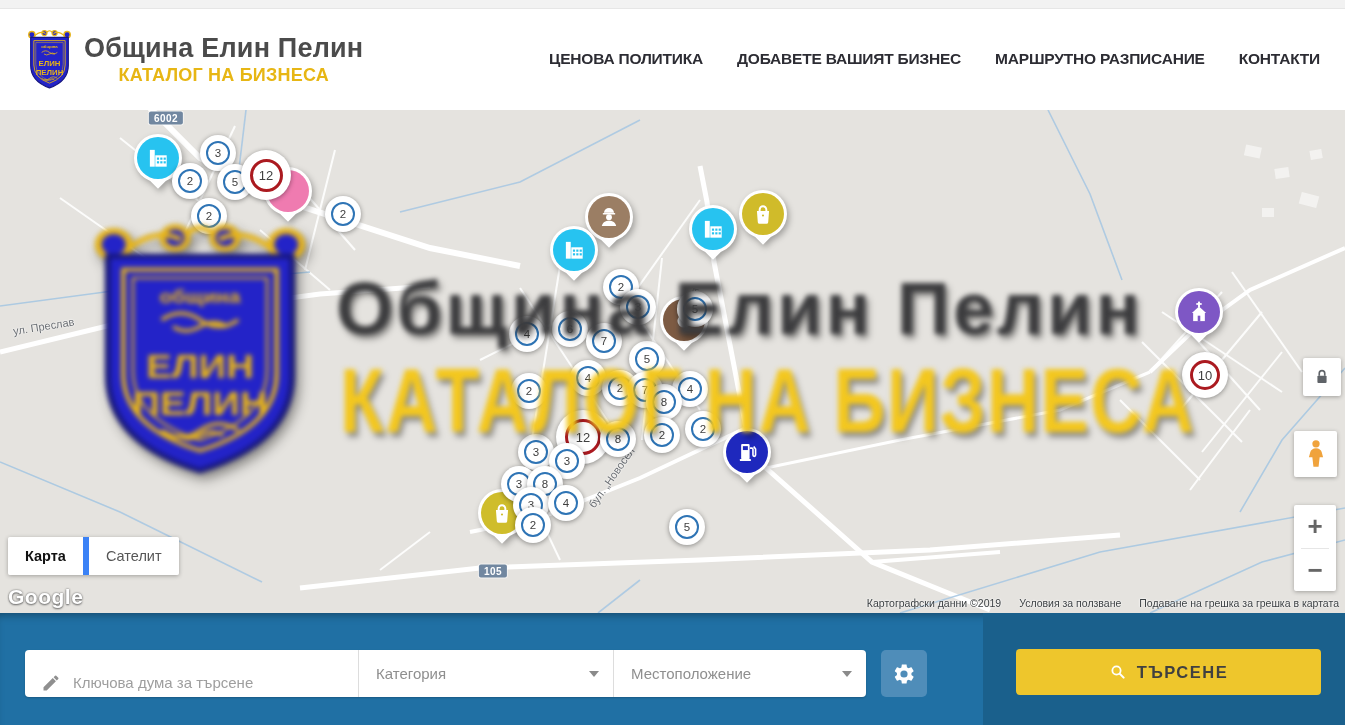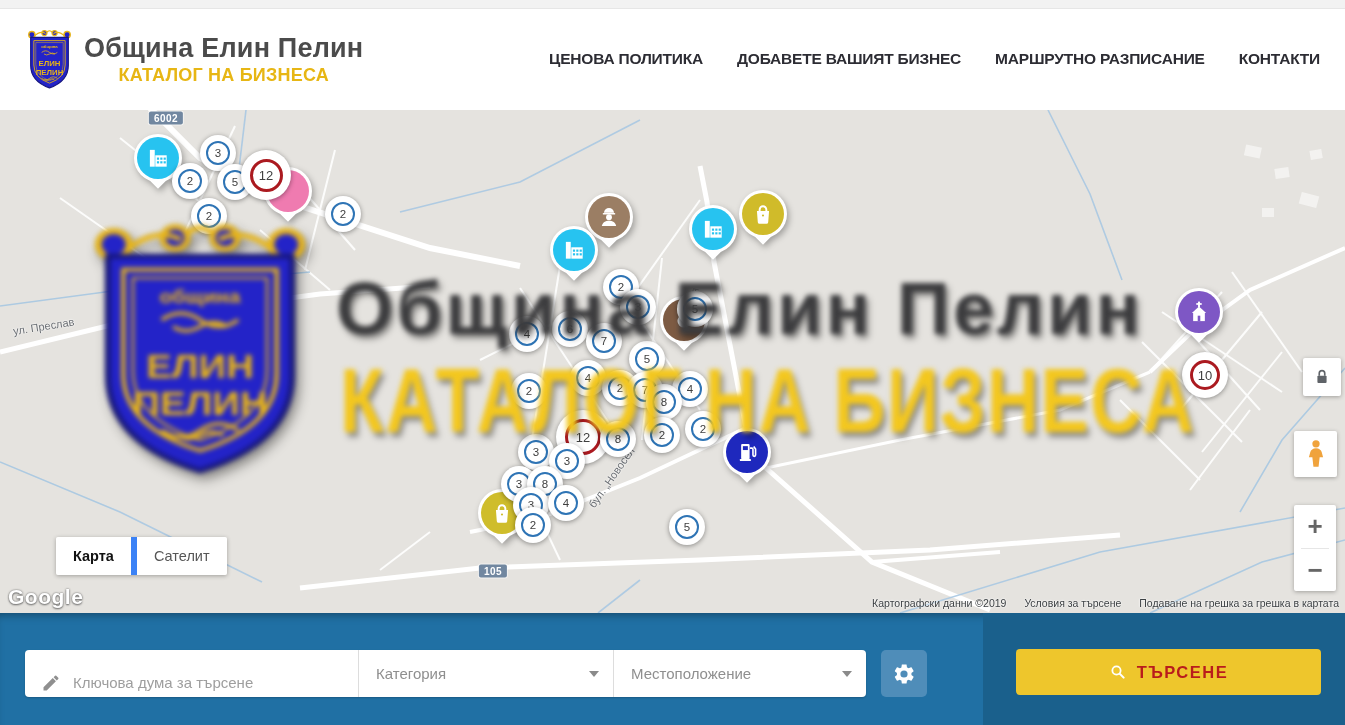--- a/index.html
+++ b/index.html
@@ -44,21 +44,21 @@
   .watermark { position:absolute; left:0; top:0; width:1345px; height:503px; pointer-events:none; z-index:10; }
   .wm-logo { position:absolute; left:85px; top:106px; width:230px; height:268px; filter:blur(2.6px) drop-shadow(4px 6px 6px rgba(0,0,0,.45)); }
   .wm-title { position:absolute; left:336px; top:156px; font-size:74px; font-weight:700; color:#3c3c3e;
               letter-spacing:3px; white-space:nowrap; filter:blur(2.6px);
               text-shadow:3px 4px 5px rgba(0,0,0,.45); }
   .wm-sub { position:absolute; left:340px; top:240px; white-space:nowrap; filter:blur(2.6px); }
   .wm-sub span { display:inline-block; font-size:90px; font-weight:700; color:#f3c71e; letter-spacing:2px;
                  transform:scaleX(.8); transform-origin:left top; text-shadow:4px 5px 5px rgba(0,0,0,.4); }
 
   
-  .maptype { position:absolute; left:8px; top:427px; display:flex; z-index:15; box-shadow:0 1px 4px rgba(0,0,0,.3); border-radius:2px; overflow:hidden;margin-left:48px; }
+  .maptype { position:absolute; left:8px; top:427px; display:flex; z-index:15; box-shadow:0 1px 4px rgba(0,0,0,.3); border-radius:2px; overflow:hidden; }
   .maptype button { border:none; background:#fff; height:38px; font-family:inherit; font-size:14.5px; padding:0 17px; cursor:pointer; }
   .maptype .active { font-weight:700; color:#111; }
   .maptype .inactive { color:#565656; border-left:6px solid #3b82f6; }
   .glogo { position:absolute; left:8px; top:475px; z-index:15; font-size:21px; font-weight:700; color:#fff; letter-spacing:.5px; cursor:pointer;
            text-shadow:0 0 2px rgba(90,90,90,.9), 0 1px 2px rgba(90,90,90,.8); }
   .attrib { position:absolute; right:6px; top:487px; z-index:15; display:flex; gap:18px; font-size:10.5px; color:#3c4043;
             text-shadow:0 0 2px #fff,0 0 2px #fff; }
   .attrib span { white-space:nowrap; }
   .attrib .lnk { cursor:pointer; }
   .ctl { position:absolute; background:#fff; border-radius:2px; box-shadow:0 1px 4px rgba(0,0,0,.3); z-index:15;
@@ -81,21 +81,21 @@
   .fg-keyword input { border:none; outline:none; flex:1; font-family:inherit; font-size:15px; color:#444; }
   .fg-keyword input::placeholder { color:#9e9e9e; }
   .fg-select { border-left:1px solid #ddd; padding:0 14px 0 17px; justify-content:space-between; cursor:pointer; }
   .fg-cat { width:255px; }
   .fg-loc { width:253px; }
   .fg-select .lbl { font-size:15px; color:#8f8f8f; }
   .caret { width:0; height:0; border-left:5px solid transparent; border-right:5px solid transparent; border-top:6px solid #8a8a8a; }
   .gearbtn { position:absolute; left:881px; top:37px; width:46px; height:47px; background:#4f8db9; border:none; border-radius:5px;
              display:flex; align-items:center; justify-content:center; cursor:pointer; }
   .searchbtn { position:absolute; left:1016px; top:36px; width:305px; height:46px; background:#eec62c; border:none; border-radius:4px;
-               color:#b91c1c; font-family:inherit; font-size:16.5px; font-weight:700; letter-spacing:1.5px;
+               color:#404040; font-family:inherit; font-size:16.5px; font-weight:700; letter-spacing:1.5px;
                display:flex; align-items:center; justify-content:center; gap:10px; cursor:pointer; }
 </style>
 </head>
 <body>
 
 <svg width="0" height="0" style="position:absolute">
   <defs>
     <g id="crest">
       <path d="M52,12 Q60,2 68,12" stroke="#e9b616" stroke-width="3" fill="none"></path>
       <circle cx="47" cy="13" r="6.5" stroke="#e9b616" stroke-width="3" fill="#2323c8"></circle>
@@ -448,21 +448,21 @@
     <div class="wm-sub"><span>КАТАЛОГ НА БИЗНЕСА</span></div>
   </div>
 
   <div class="maptype">
     <button class="active">Карта</button>
     <button class="inactive">Сателит</button>
   </div>
   <div class="glogo">Google</div>
   <div class="attrib">
     <span>Картографски данни ©2019</span>
-    <span class="lnk">Условия за търсене</span>
+    <span class="lnk">Условия за ползване</span>
     <span class="lnk">Подаване на грешка за грешка в картата</span>
   </div>
   <div class="ctl ctl-lock">
     <svg width="22" height="22" viewBox="0 0 24 24">
       <rect x="7" y="10.5" width="10" height="8" rx="1" fill="#5f6368"></rect>
       <path d="M9 10.5V8a3 3 0 0 1 6 0v2.5" stroke="#5f6368" stroke-width="1.8" fill="none"></path>
     </svg>
   </div>
   <div class="ctl ctl-peg">
     <svg width="26" height="30" viewBox="0 0 24 28">

